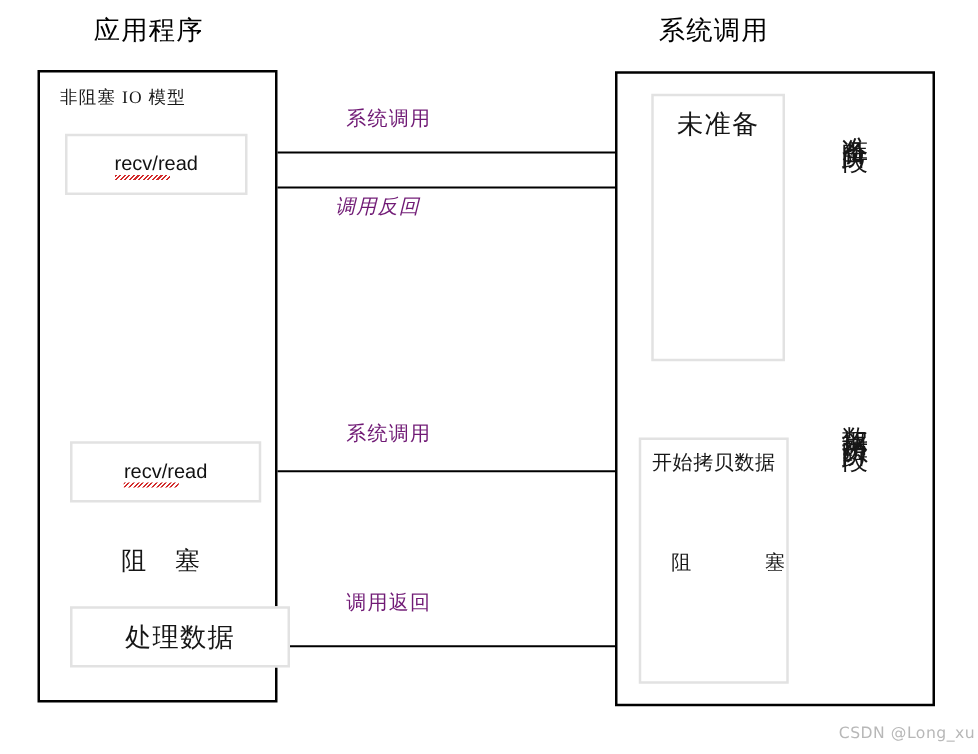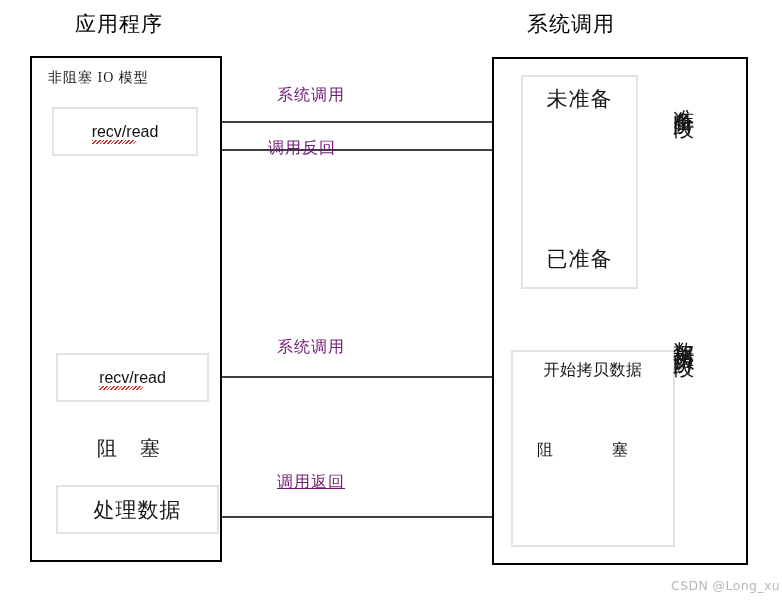--- a/index.html
+++ b/index.html
@@ -49,25 +49,25 @@
     background: #ffffff;
     box-sizing: border-box;
     display: flex;
     align-items: center;
     justify-content: center;
   }
 
   
   #box-recv-1 { left: 52px; top: 107px; width: 146px; height: 49px; }
   #box-recv-2 { left: 56px; top: 353px; width: 153px; height: 49px; }
-  #box-process{ left: 56px; top: 485px; width: 163px; height: 49px; }
-
-  
-  #box-prepare  { left: 521px; top: 75px;  width: 117px; height: 214px; padding-left: 20px; }
-  #box-copy     { left: 511px; top: 350px; width: 164px; height: 197px; }
+  #box-process{ left: 56px; top: 485px; width: 176px; height: 49px; }
+
+  
+  #box-prepare  { left: 521px; top: 75px;  width: 107px; height: 214px; padding-left: 20px; }
+  #box-copy     { left: 511px; top: 350px; width: 120px; height: 197px; }
 
   
   .mono-label {
     font-family: "Liberation Sans", "DejaVu Sans", sans-serif;
     font-size: 16px;
     color: #111111;
     position: relative;
     display: inline-block;
   }
   
@@ -114,23 +114,23 @@
   #label-block-kernel-r { left: 99px;  top: 88px; }
 
   
   .arrow-caption {
     font-size: 16px;
     letter-spacing: 1px;
     white-space: nowrap;
     color: #701a75;
   }
   #cap-syscall-1 { left: 277px; top: 85px; }
-  #cap-return-1  { left: 268px; top: 138px; }
+  #cap-return-1  { left: 268px; top: 155px; font-style: italic; }
   #cap-syscall-2 { left: 277px; top: 337px; }
-  #cap-return-2  { left: 277px; top: 472px; text-decoration: underline; }
+  #cap-return-2  { left: 277px; top: 472px; }
 
   
   #cap-block-left-a { left: 97px;  top: 435px; font-size: 20px; }
   #cap-block-left-b { left: 140px; top: 435px; font-size: 20px; }
 
   
   .vlabel {
     writing-mode: vertical-rl;
     text-orientation: upright;
     font-size: 21px;
@@ -202,21 +202,20 @@
   <span class="cn-label">处理数据</span>
 </div>
 
 <div class="abs cn-label" id="cap-block-left-a">阻</div>
 <div class="abs cn-label" id="cap-block-left-b">塞</div>
 
 <div class="abs outer-box" id="kernel-container"></div>
 
 <div class="abs grey-box" id="box-prepare">
   <span class="abs cn-label" id="label-unready">未准备</span>
-  <span class="abs cn-label" id="label-ready">已准备</span>
 </div>
 
 <div class="abs grey-box" id="box-copy">
   <span class="abs cn-label-sm" id="label-copy-start">开始拷贝数据</span>
   <span class="abs cn-label-sm" id="label-block-kernel-l">阻</span>
   <span class="abs cn-label-sm" id="label-block-kernel-r">塞</span>
 </div>
 
 <div class="abs vlabel" id="vlabel-prepare">准备阶段</div>
 

